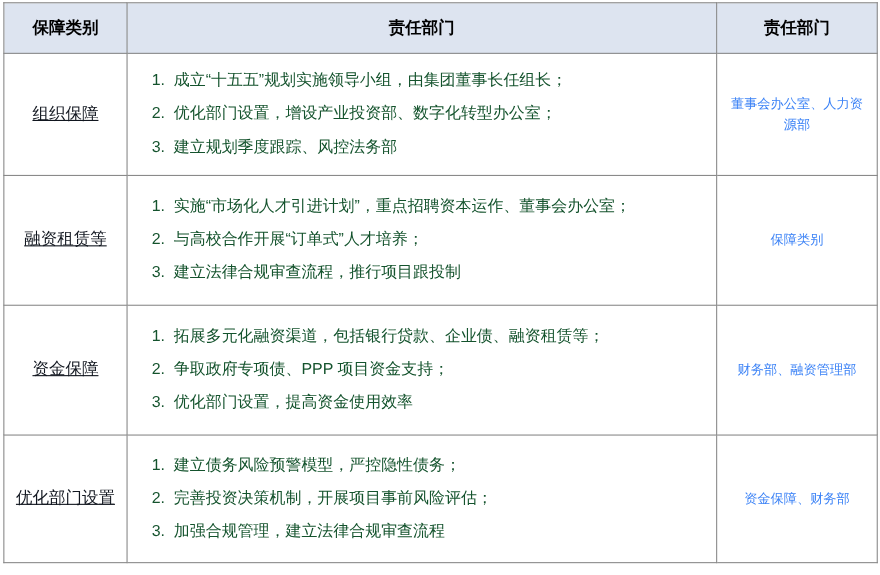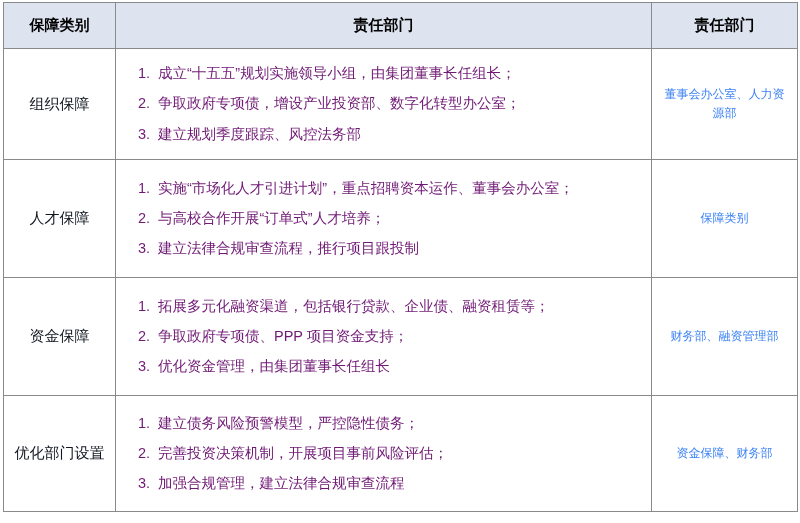--- a/index.html
+++ b/index.html
@@ -43,33 +43,34 @@
   .col-cat { width: 112px; }
   .col-meas { width: 536px; }
   .col-dept { width: 146px; }
 
   td.cat-cell {
     text-align: center;
     font-size: 15px;
     padding: 18px 4px;
     line-height: 1.5;
     color: #11161f;
+    text-decoration: underline;
   }
   td.dept-cell {
     text-align: center;
     font-size: 12px;
     padding: 6px 8px;
     line-height: 1.6;
     color: #3b82f6;
   }
   td.meas-cell {
     padding: 12px 10px 12px 14px;
     font-size: 14.5px;
     line-height: 1.75;
-    color: #701a75;
+    color: #14532d;
   }
   ol.meas-list {
     margin: 0;
     padding: 0 0 0 24px;
     list-style: decimal;
   }
   ol.meas-list li {
     margin: 0 0 5px 0;
     padding-left: 4px;
   }
@@ -97,44 +98,44 @@
         <th>责任部门</th>
         <th>责任部门</th>
       </tr>
     </thead>
     <tbody>
       <tr class="body-row-1">
         <td class="cat-cell">组织保障</td>
         <td class="meas-cell">
           <ol class="meas-list">
             <li>成立“十五五”规划实施领导小组，由集团董事长任组长；</li>
-            <li>争取政府专项债，增设产业投资部、数字化转型办公室；</li>
+            <li>优化部门设置，增设产业投资部、数字化转型办公室；</li>
             <li>建立规划季度跟踪、风控法务部</li>
           </ol>
         </td>
         <td class="dept-cell">董事会办公室、人力资源部</td>
       </tr>
       <tr class="body-row-2">
-        <td class="cat-cell">人才保障</td>
+        <td class="cat-cell">融资租赁等</td>
         <td class="meas-cell">
           <ol class="meas-list">
             <li>实施“市场化人才引进计划”，重点招聘资本运作、董事会办公室；</li>
             <li>与高校合作开展“订单式”人才培养；</li>
             <li>建立法律合规审查流程，推行项目跟投制</li>
           </ol>
         </td>
         <td class="dept-cell">保障类别</td>
       </tr>
       <tr class="body-row-3">
         <td class="cat-cell">资金保障</td>
         <td class="meas-cell">
           <ol class="meas-list">
             <li>拓展多元化融资渠道，包括银行贷款、企业债、融资租赁等；</li>
             <li>争取政府专项债、PPP 项目资金支持；</li>
-            <li>优化资金管理，由集团董事长任组长</li>
+            <li>优化部门设置，提高资金使用效率</li>
           </ol>
         </td>
         <td class="dept-cell">财务部、融资管理部</td>
       </tr>
       <tr class="body-row-4">
         <td class="cat-cell">优化部门设置</td>
         <td class="meas-cell">
           <ol class="meas-list">
             <li>建立债务风险预警模型，严控隐性债务；</li>
             <li>完善投资决策机制，开展项目事前风险评估；</li>

